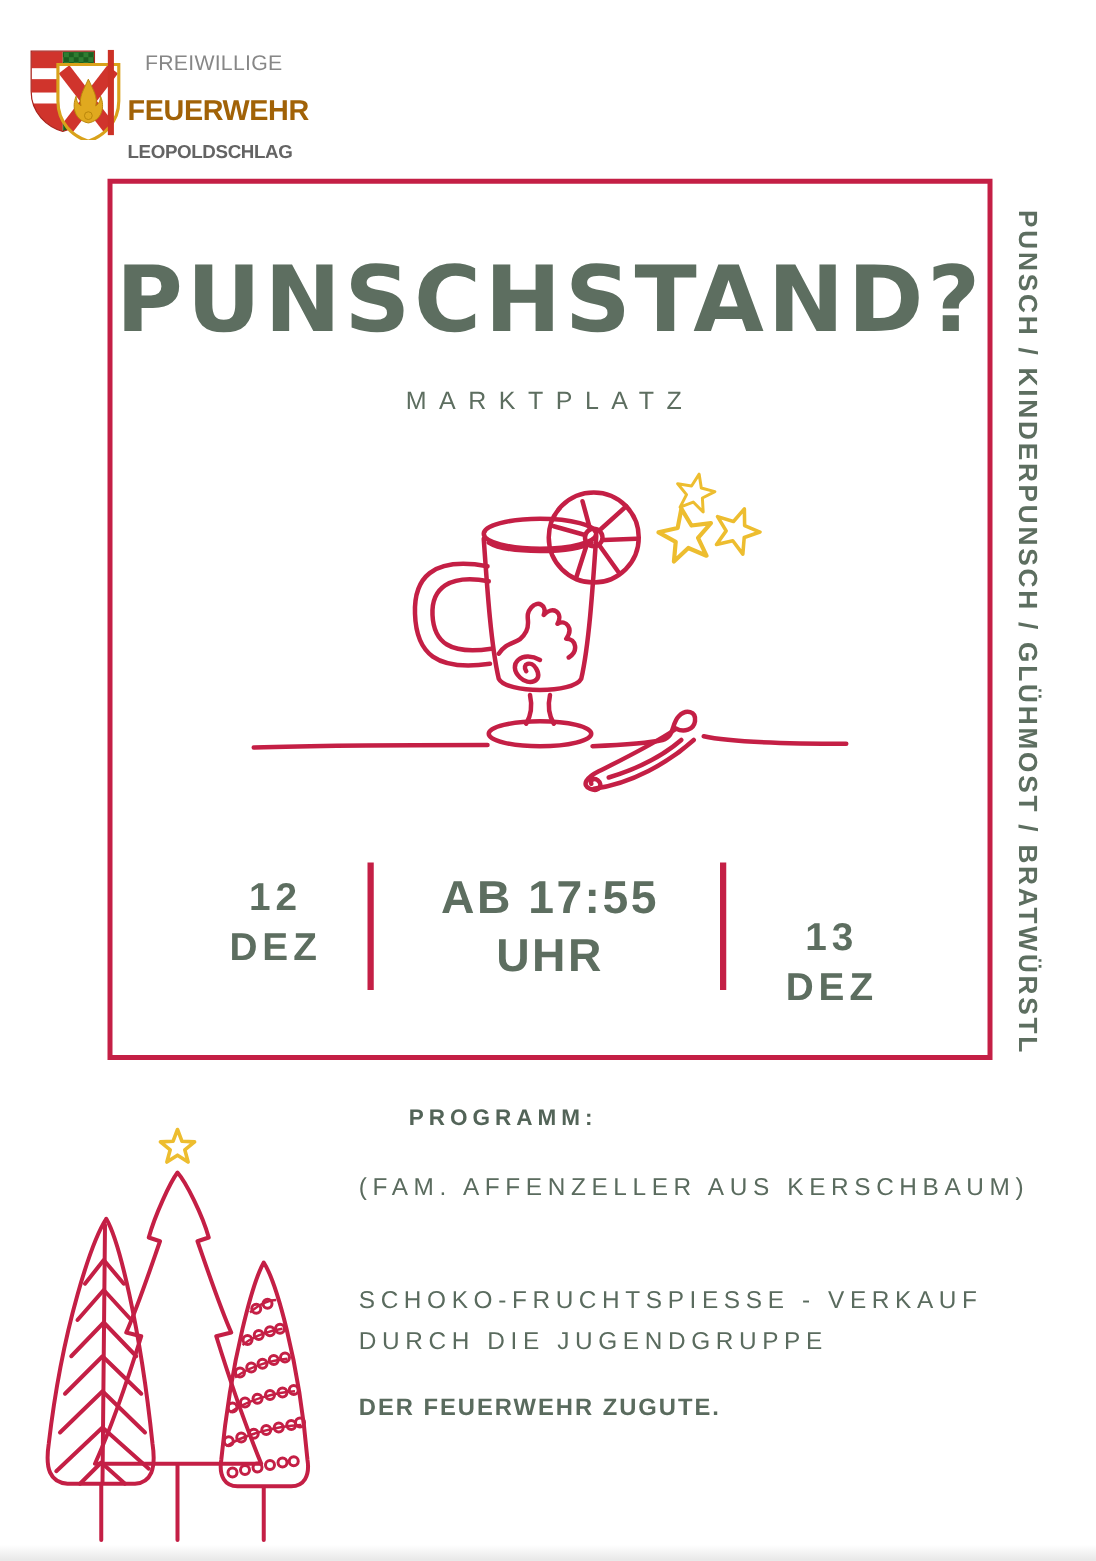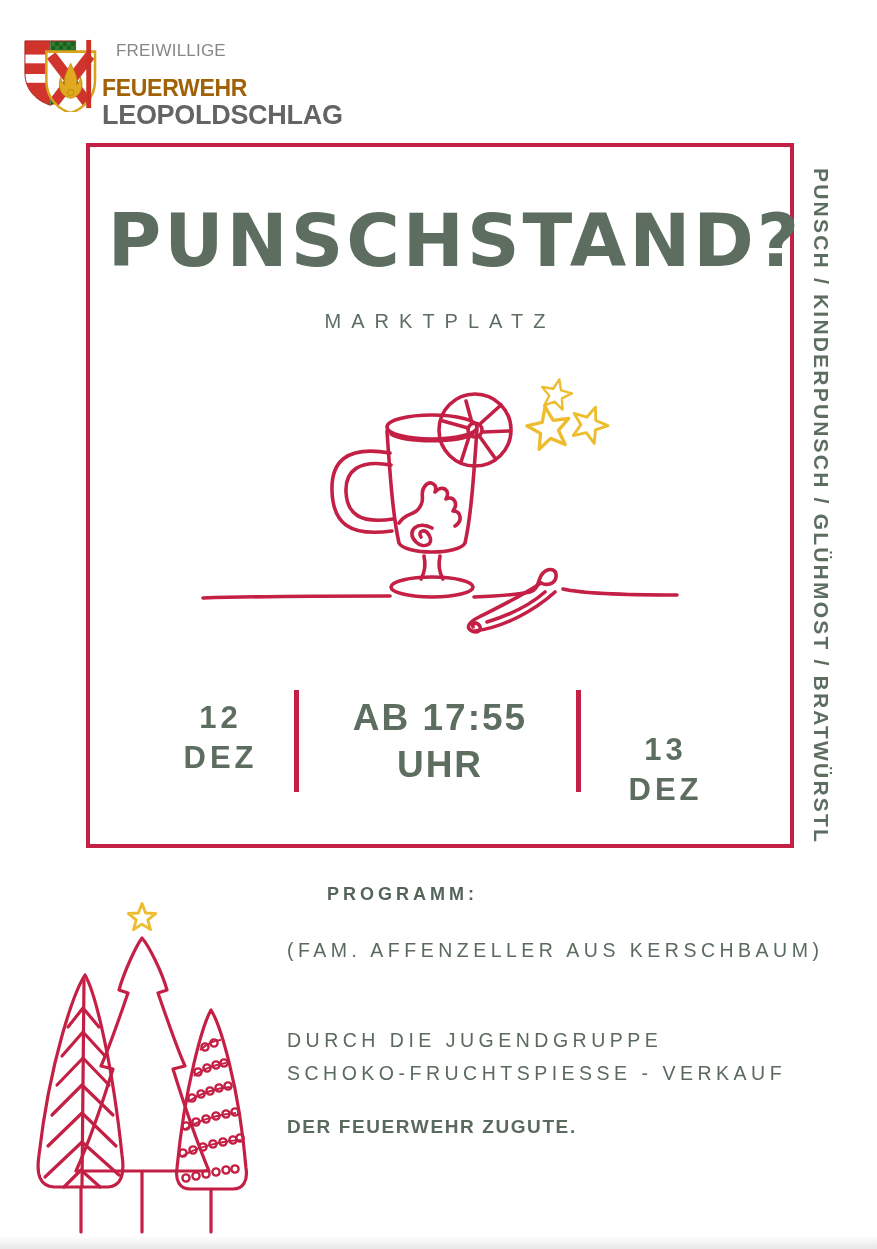--- a/index.html
+++ b/index.html
@@ -5,28 +5,28 @@
   html,body{margin:0;padding:0;background:#ffffff;}
   body{width:877px;height:1249px;position:relative;overflow:hidden;
        font-family:"Liberation Sans",sans-serif;}
   .abs{position:absolute;}
 
   
   #logo{left:20px;top:38px;width:300px;height:76px;}
   #logo-text{left:102px;top:42px;line-height:1;}
   .logo-l1{font-size:17px;color:#878787;font-weight:400;letter-spacing:0.2px;margin-left:14px;}
   .logo-l2{font-size:23px;color:#a16207;font-weight:700;letter-spacing:-0.3px;margin-top:18px;}
-  .logo-l3{font-size:27px;color:#646464;font-weight:700;letter-spacing:-0.3px;margin-top:2px;}
+  .logo-l3{font-size:15px;color:#646464;font-weight:700;letter-spacing:-0.3px;margin-top:14px;}
 
   
   #frame{left:86px;top:143px;width:700px;height:697px;border:4px solid #c41f45;}
 
   #title{left:86px;top:198px;width:708px;text-align:center;
          font-family:"DejaVu Sans",sans-serif;font-weight:bold;
-         font-size:73px;letter-spacing:3px;color:#5d6e60;padding-left:15px;}
+         font-size:73px;letter-spacing:3px;color:#5d6e60;}
   #subtitle{left:86px;top:310px;width:708px;text-align:center;
             font-size:20px;font-weight:400;letter-spacing:10px;color:#5d6e60;}
 
   #mug-art{left:185px;top:365px;}
 
   
   .date-col{top:698px;text-align:center;color:#5d6e60;font-weight:700;
             font-size:31px;letter-spacing:4px;line-height:40px;}
   #date-left{left:158px;width:125px;}
   #date-right{left:603px;width:125px;margin-top:32px;}
@@ -228,21 +228,21 @@
   </g>
 </svg>
 
 <div class="abs" id="program-heading">PROGRAMM:</div>
 
 <div class="abs" id="program-item-1">
   <div class="prog-line">(FAM. AFFENZELLER AUS KERSCHBAUM)</div>
 </div>
 
 <div class="abs" id="program-item-2">
+  <div class="prog-line">SCHOKO-FRUCHTSPIESSE - VERKAUF</div>
   <div class="prog-line">DURCH DIE JUGENDGRUPPE</div>
-  <div class="prog-line">SCHOKO-FRUCHTSPIESSE - VERKAUF</div>
 </div>
 
 <div class="abs" id="program-note">
   <div>DER FEUERWEHR ZUGUTE.</div>
 </div>
 
 <div class="abs" id="bottom-shade"></div>
 
 </body></html>

